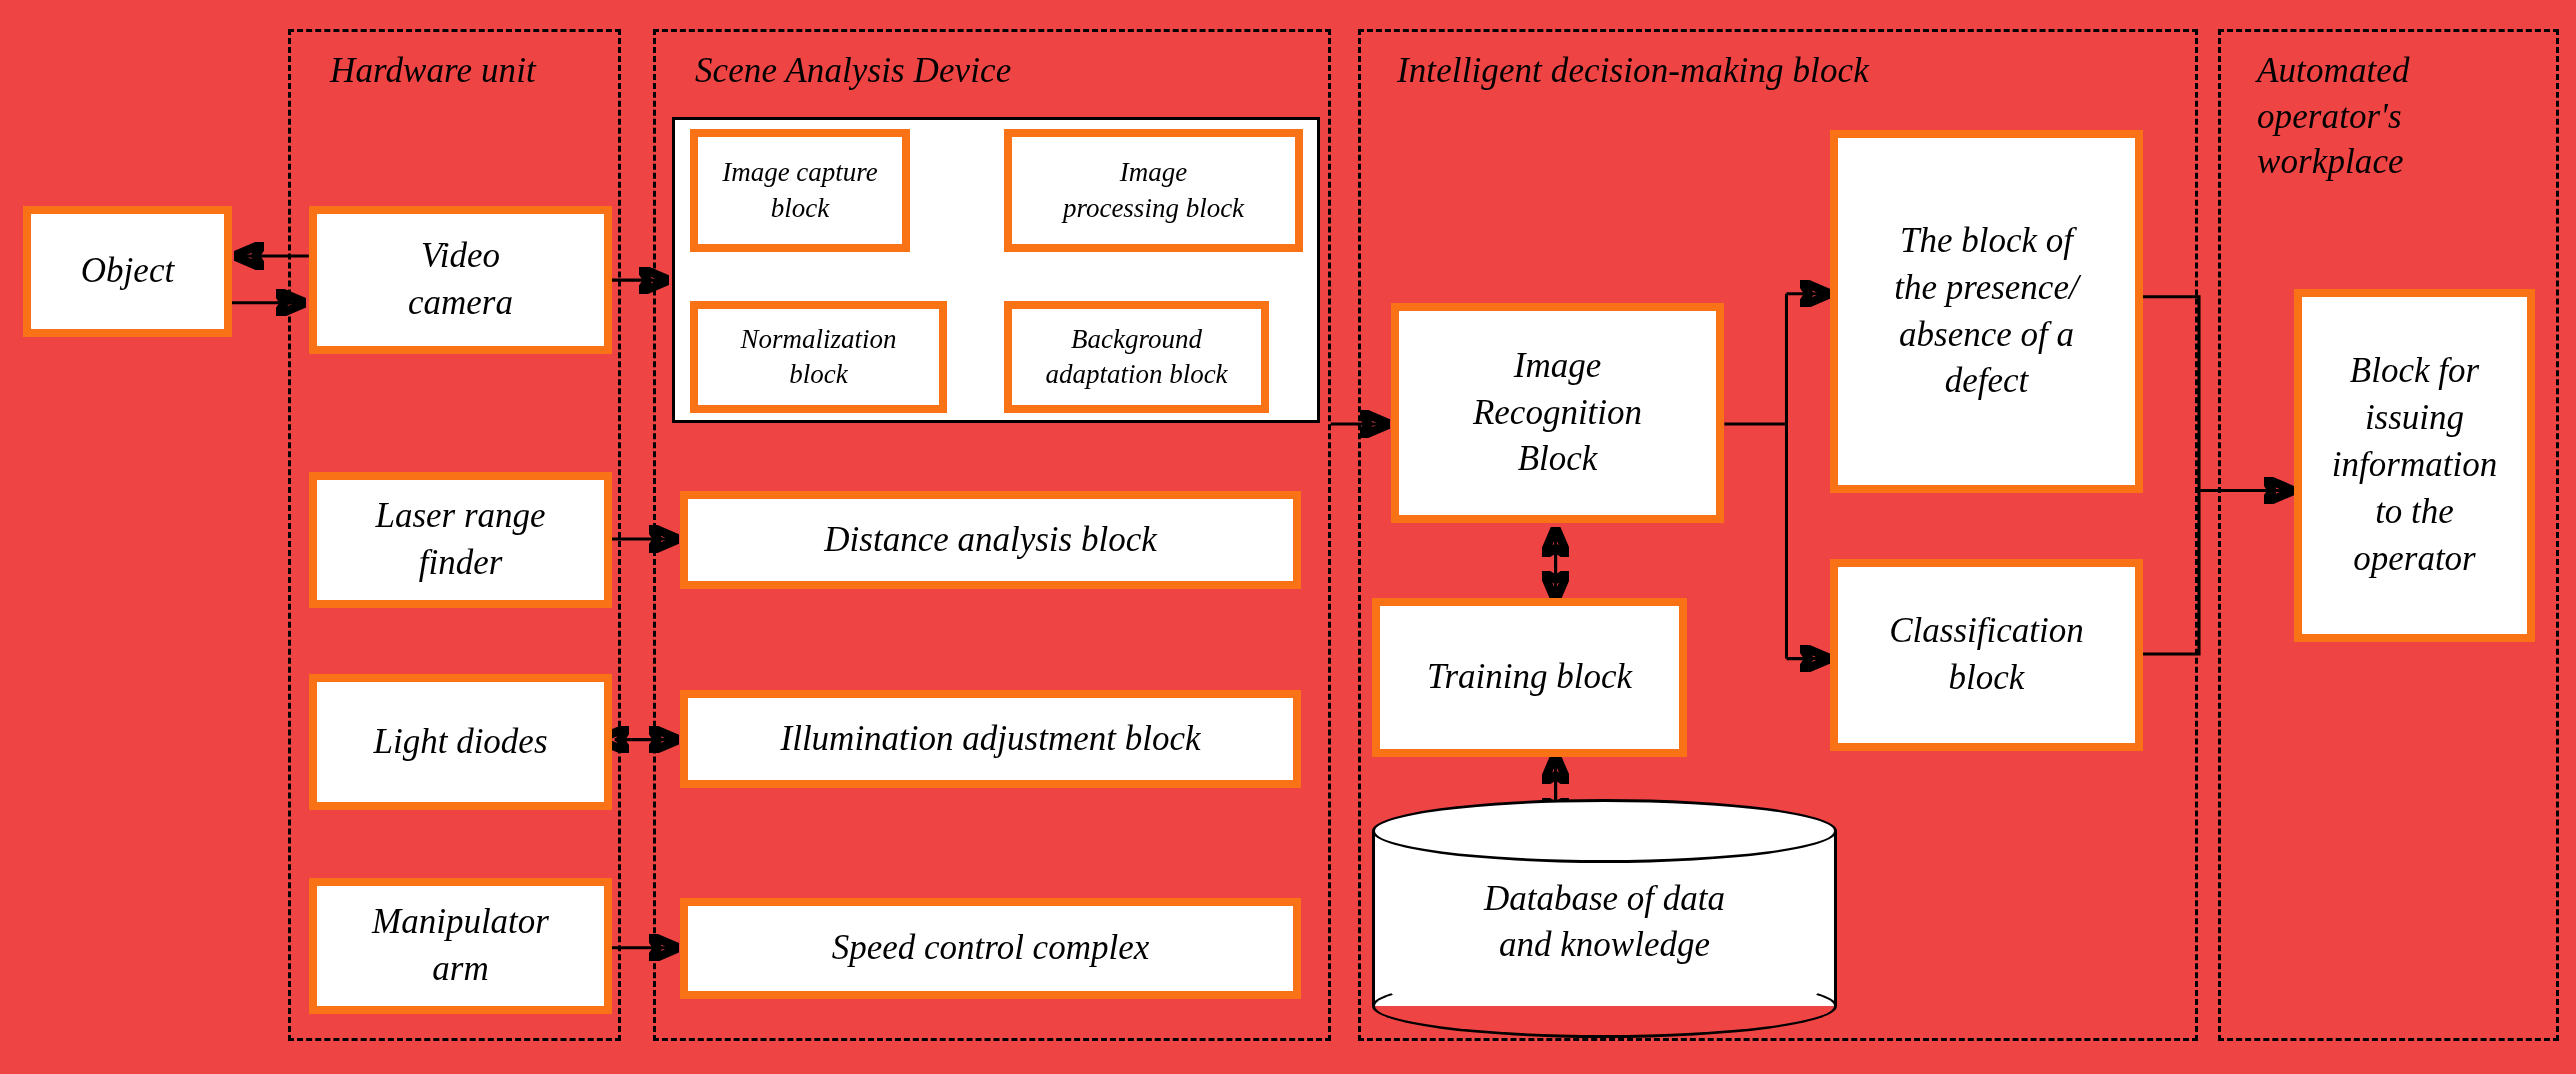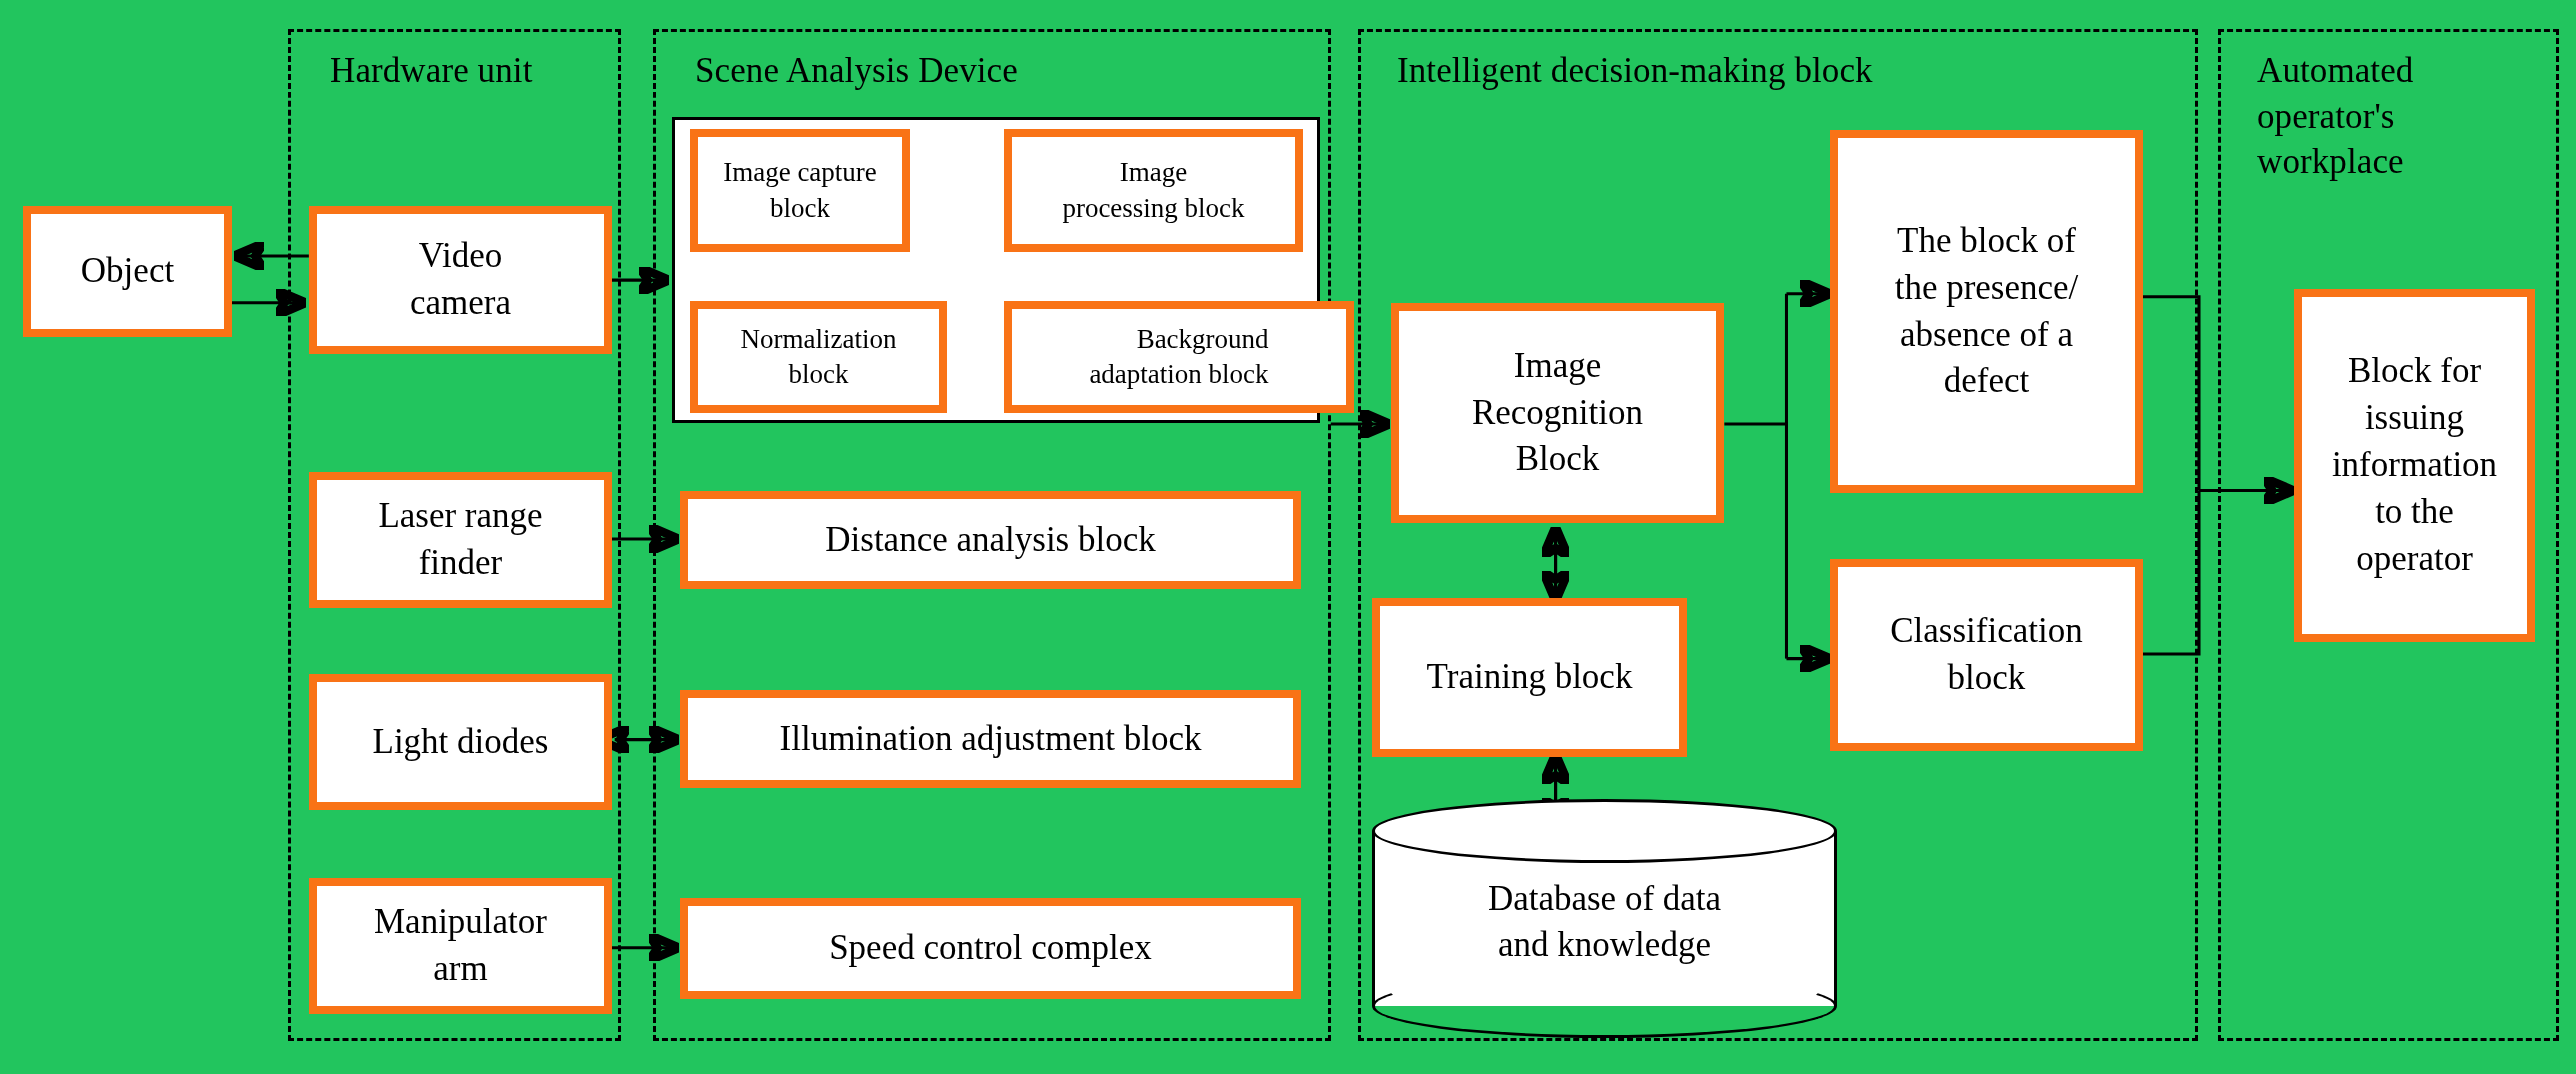--- a/index.html
+++ b/index.html
@@ -2,22 +2,23 @@
 <html style="font-size:12px"><head>
 <meta charset="utf-8">
 <style>
   html, body { margin:0; padding:0; background:#ffffff; }
   body { font-family: "Liberation Serif", "DejaVu Serif", serif; color:#000; }
 
   #stage {
     position: relative;
     width: 2576px;
     height: 1075px;
-    background: #22c55e;
+    background: #ef4444;
     overflow: hidden;
+    font-style: italic;
   }
 
   
   .panel {
     position: absolute;
     border: 3px dashed #000;
     box-sizing: border-box;
     background: transparent;
   }
   .panel-title {
@@ -200,21 +201,21 @@
   <div class="box small" style="left:1004px; top:129px; width:299px; height:123px;">
     <span>Image
 processing block</span>
   </div>
 
   <div class="box small" style="left:690px; top:301px; width:257px; height:112px;">
     <span>Normalization
 block</span>
   </div>
 
-  <div class="box small" style="left:1004px; top:301px; width:350px; height:112px;text-align:right;">
+  <div class="box small" style="left:1004px; top:301px; width:265px; height:112px;">
     <span>Background
 adaptation block</span>
   </div>
 
   <div class="box" style="left:680px; top:491px; width:621px; height:98px;">
     <span>Distance analysis block</span>
   </div>
 
   <div class="box" style="left:680px; top:690px; width:621px; height:98px;">
     <span>Illumination adjustment block</span>

